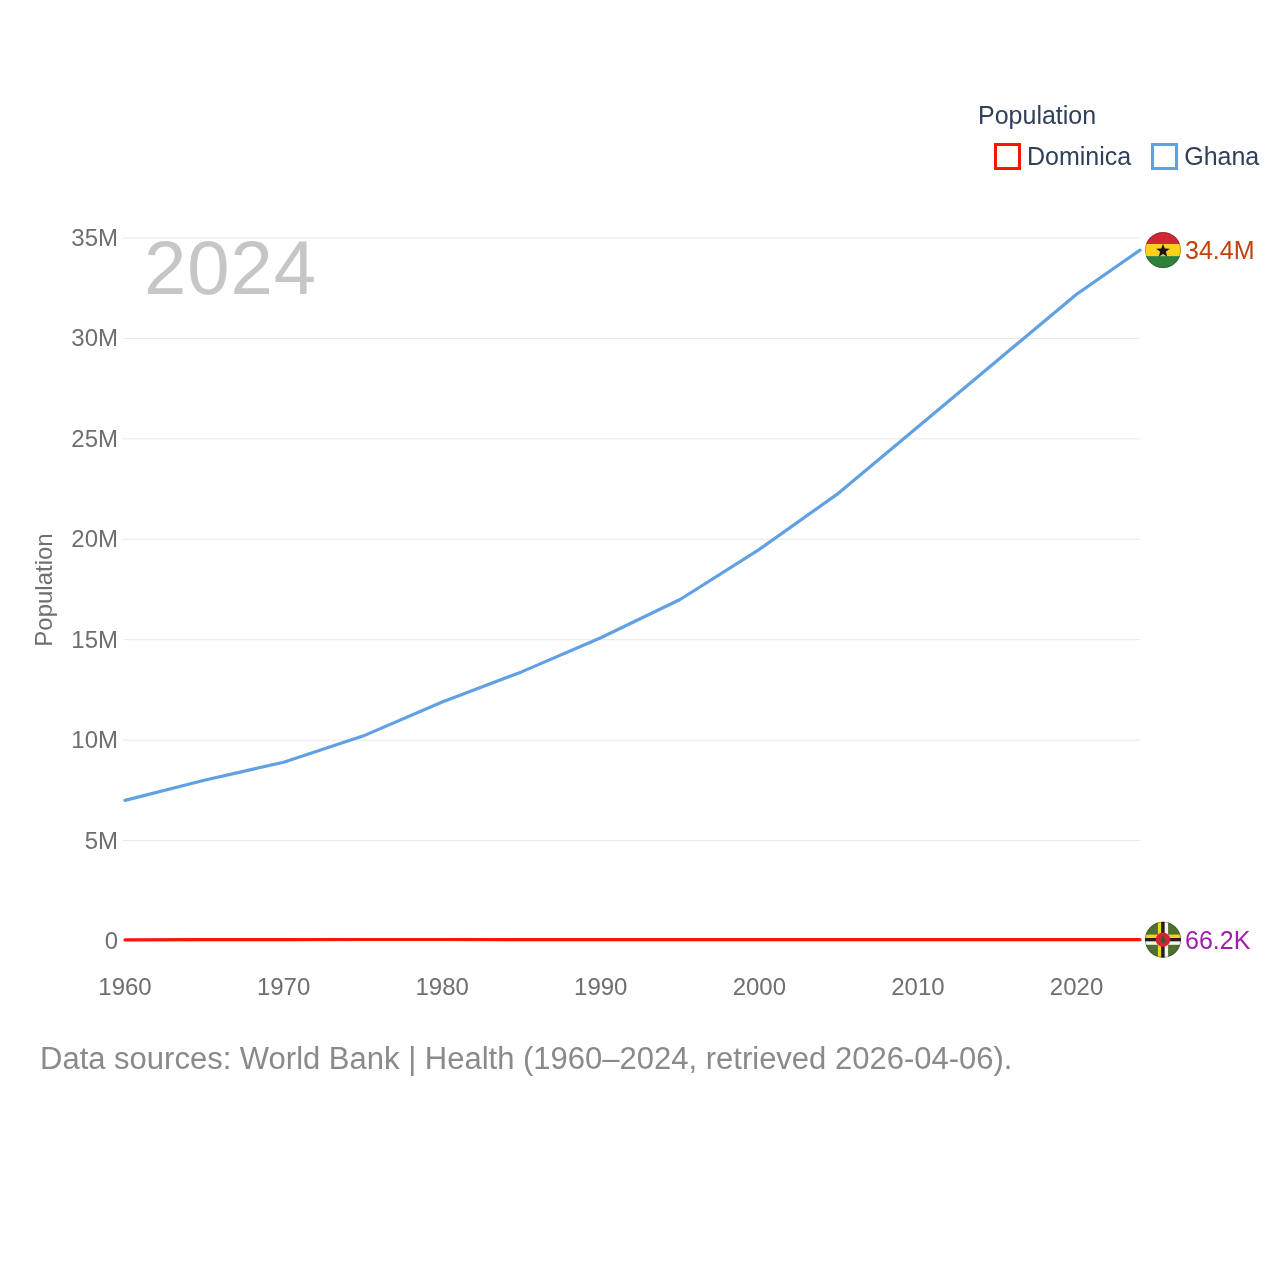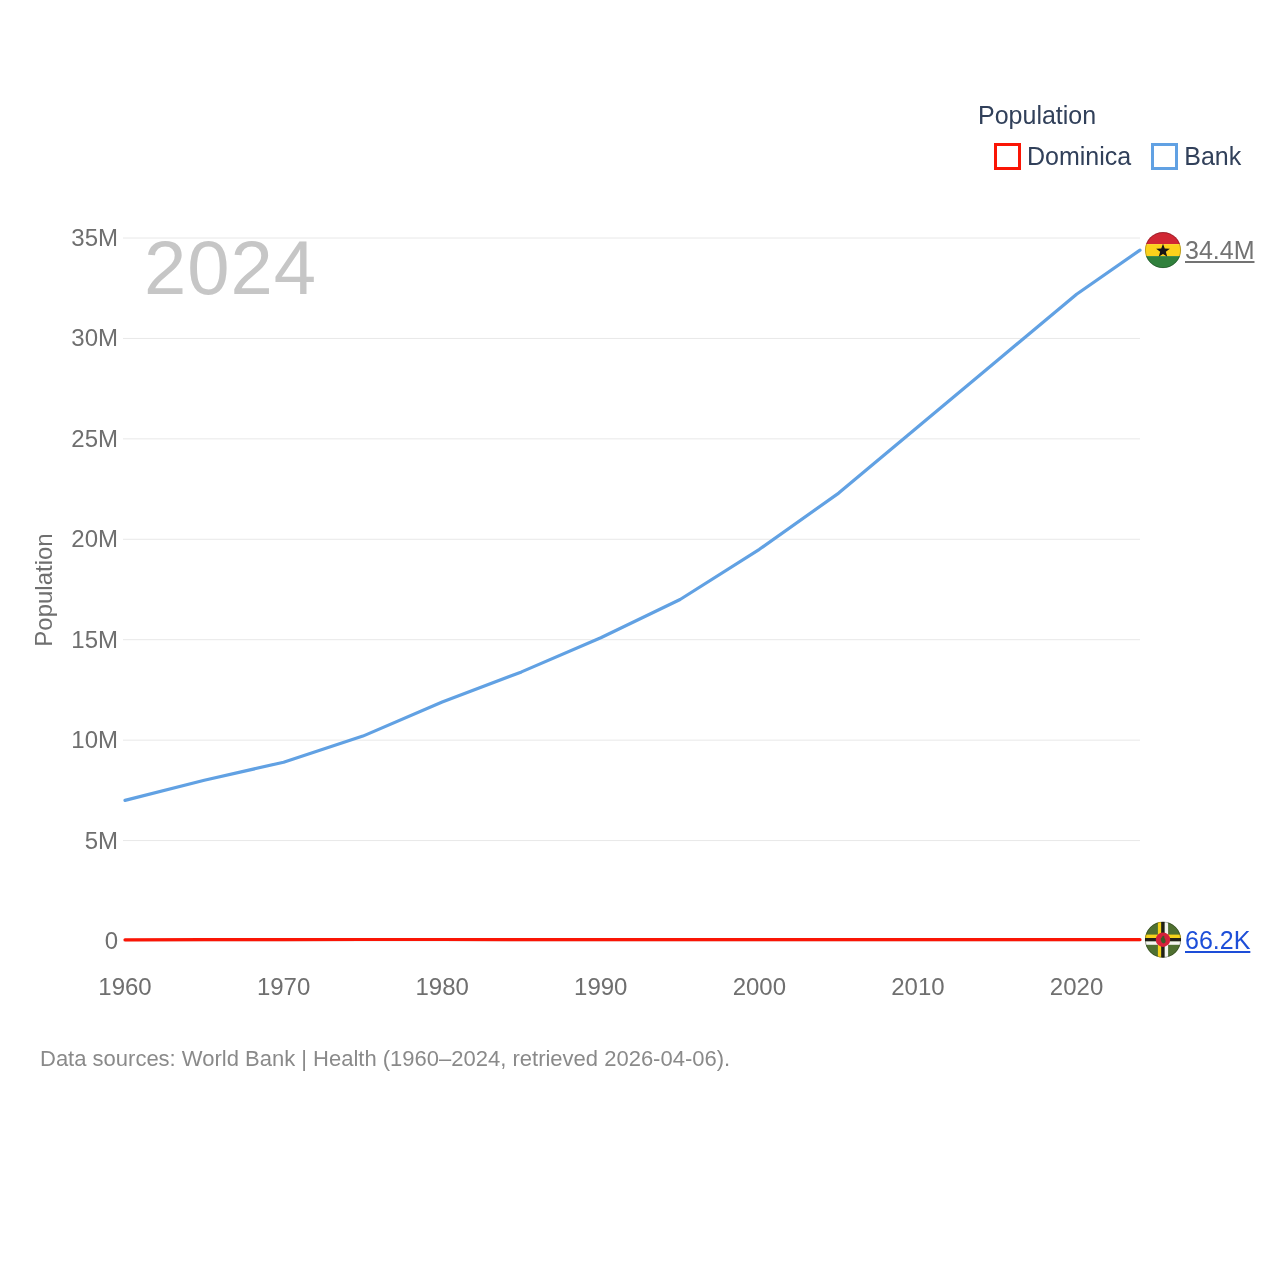--- a/index.html
+++ b/index.html
@@ -16,34 +16,34 @@
   .legend-label.gap{margin-right:20px;}
   
   .watermark{position:absolute;left:144px;top:230px;font-size:76px;font-weight:normal;color:#c6c6c6;line-height:1;letter-spacing:1px;}
   
   .ylabel{position:absolute;left:44px;top:590px;transform:translate(-50%,-50%) rotate(-90deg);font-size:24px;color:#6f6f6f;white-space:nowrap;}
   
   #plot{position:absolute;left:0;top:0;}
   
   .end-label{position:absolute;left:1185px;font-size:25px;line-height:30px;white-space:nowrap;}
   
-  .footer{position:absolute;left:40px;top:1040px;font-size:22px;color:#8a8a8a;line-height:38px;}
+  .footer{position:absolute;left:40px;top:1040px;font-size:31px;color:#8a8a8a;line-height:38px;}
 </style>
 </head>
 <body>
 
 <div class="canvas">
 
   <div class="legend">
     <div class="legend-title">Population</div>
     <div class="legend-items">
       <span class="swatch" id="swatch-dominica" style="border-color: rgb(250, 21, 5);"></span>
       <span class="legend-label gap">Dominica</span>
       <span class="swatch" id="swatch-ghana" style="border-color: rgb(97, 161, 227);"></span>
-      <span class="legend-label">Bank</span>
+      <span class="legend-label">Ghana</span>
     </div>
   </div>
 
   <div class="watermark">2024</div>
 
   <div class="ylabel">Population</div>
 
   <svg id="plot" width="1280" height="1280">
     <g id="gen-layer">
         <line x1="123" y1="941" x2="1140" y2="941" stroke="#e8e8e8" stroke-width="1"></line>
@@ -103,20 +103,20 @@
           <g transform="rotate(-18)">
             <ellipse cx="0" cy="0.6" rx="2.2" ry="3.2" fill="#3c5a26"></ellipse>
             <circle cx="1.2" cy="-2.6" r="1.1" fill="#3c5a26"></circle>
           </g>
         </g>
         <circle cx="0" cy="0" r="17.6" fill="none" stroke="rgba(0,0,0,0.25)" stroke-width="1"></circle>
       </g>
     </g>
   </svg>
 
-  <span class="end-label" id="label-ghana" style="top: 235px; color: #737373; text-decoration: underline;">34.4M</span>
-  <span class="end-label" id="label-dominica" style="top: 925px; color: #1d4ed8; text-decoration: underline;">66.2K</span>
+  <span class="end-label" id="label-ghana" style="top: 235px; color: #c2410c;">34.4M</span>
+  <span class="end-label" id="label-dominica" style="top: 925px; color: #a21caf;">66.2K</span>
 
   <div class="footer">
     <div>Data sources: World Bank | Health (1960–2024, retrieved 2026-04-06).</div>
   </div>
 
 </div>
 
 </body></html>

